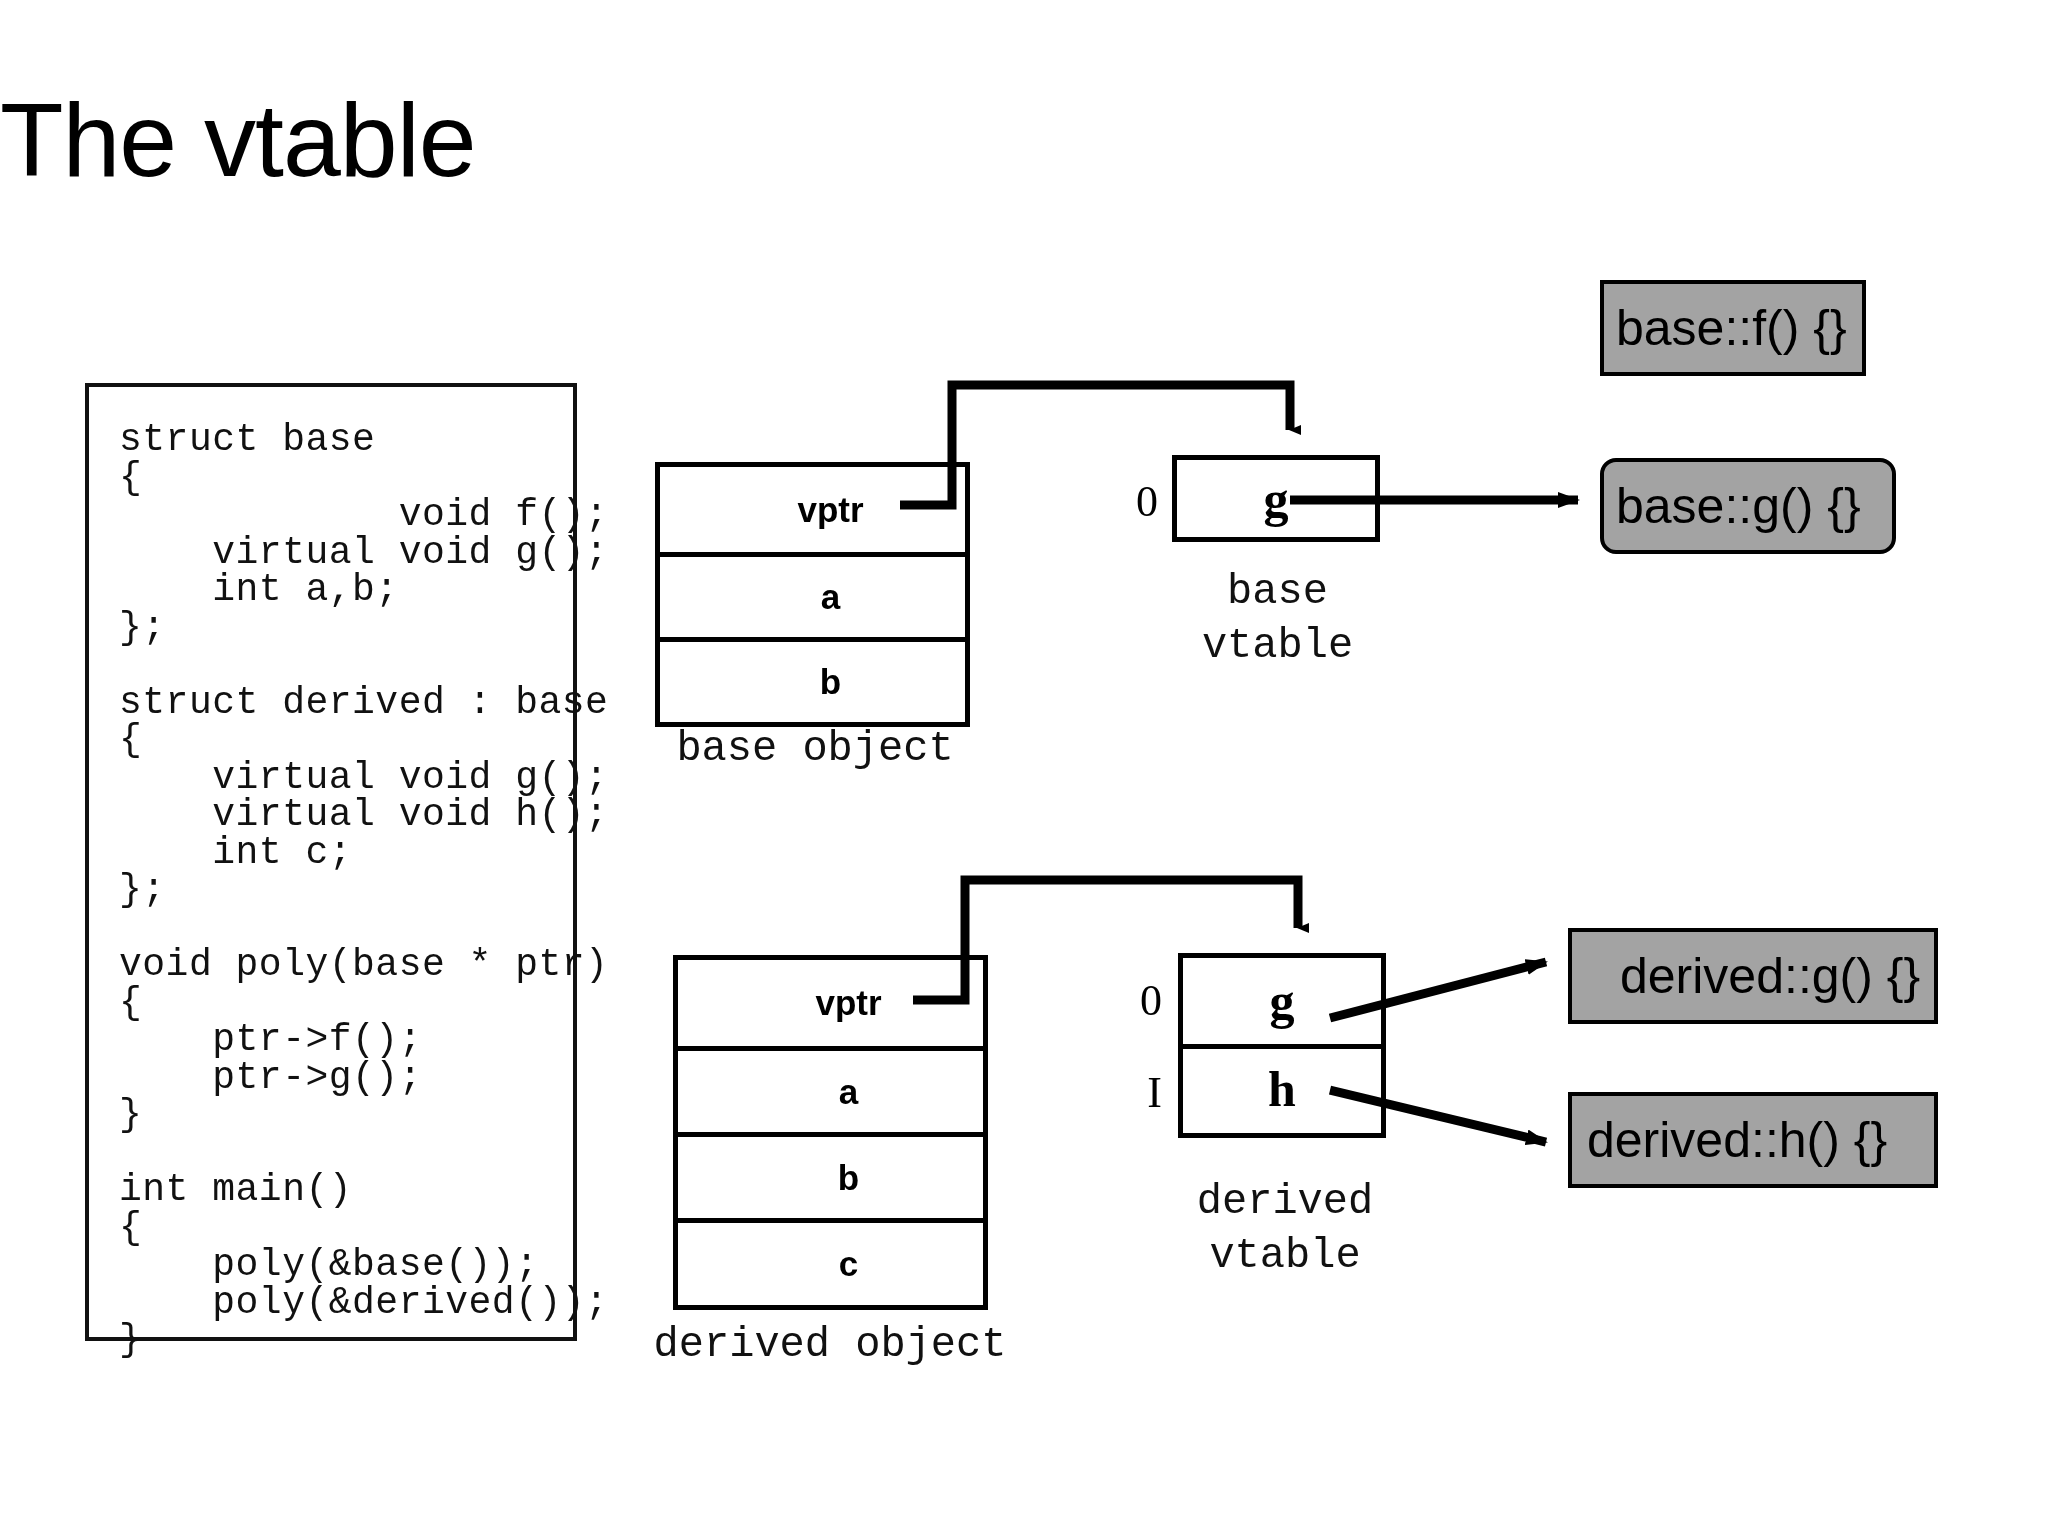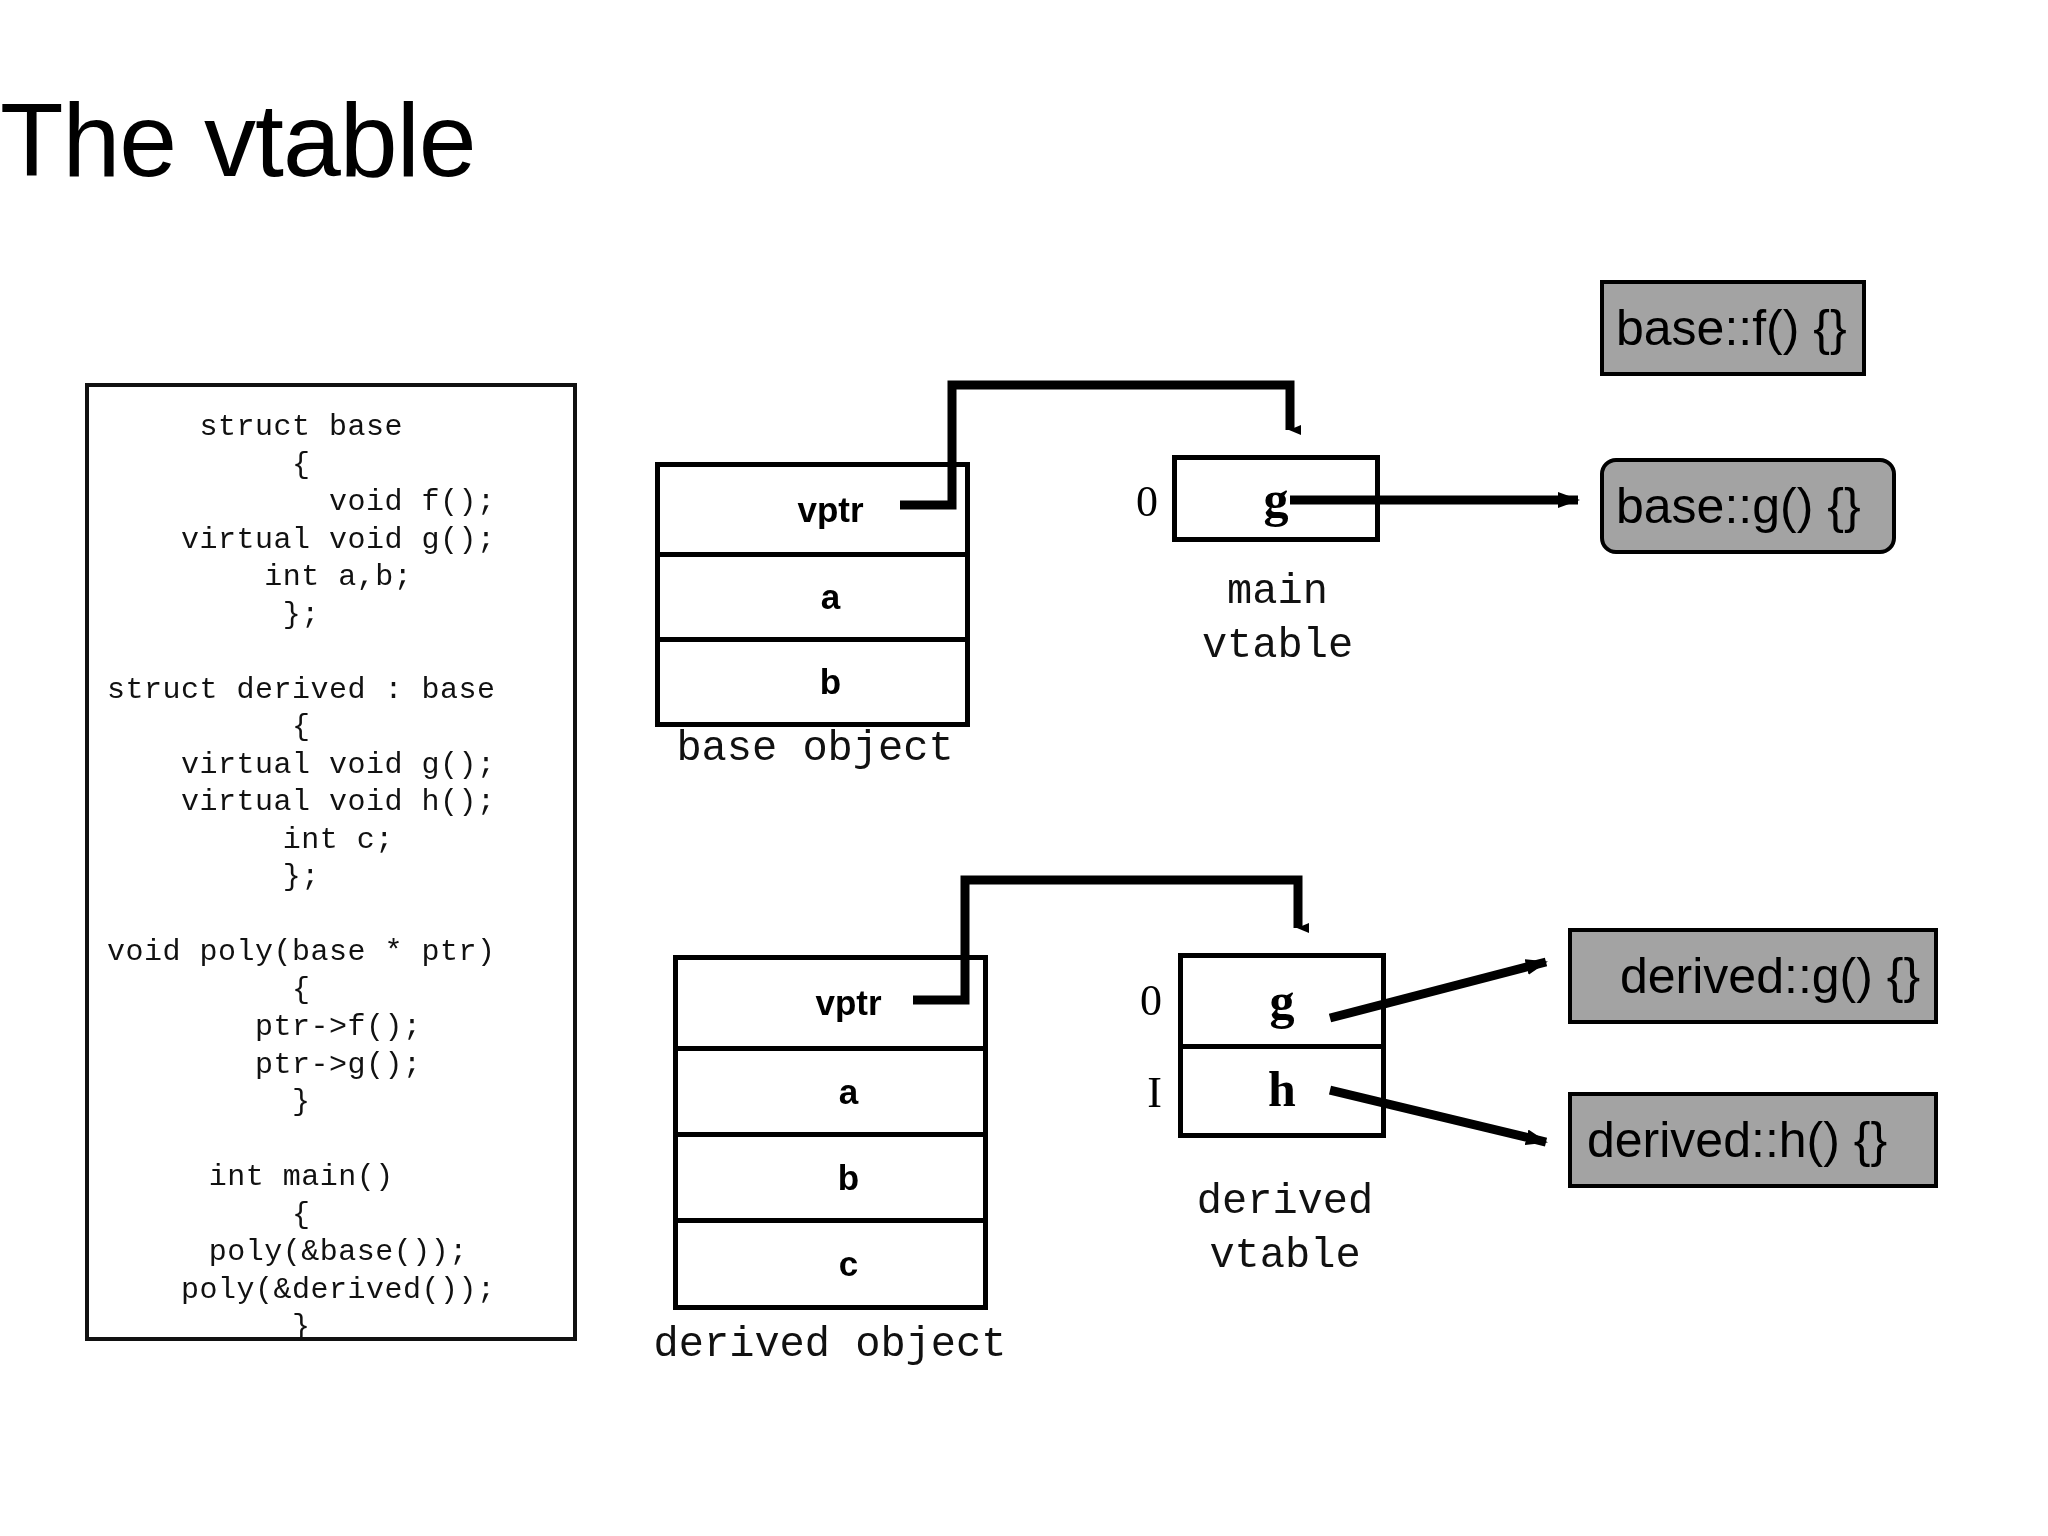--- a/index.html
+++ b/index.html
@@ -41,28 +41,27 @@
     width: 492px;
     height: 958px;
     border: 4px solid #111;
     background: #fff;
     box-sizing: border-box;
   }
   #code-text {
     position: absolute;
     left: 14px;
     top: 18px;
-    margin: 4px;
+    margin: 16px;
     font-family: "Liberation Mono", "DejaVu Sans Mono", monospace;
-    font-size: 30px;
+    font-size: 38px;
     line-height: 37.5px;
     white-space: pre;
     color: #111;
     letter-spacing: 0.5px;
-    text-align: center;
   }
 
   
   .obj-box {
     position: absolute;
     border: 5px solid #000;
     background: #fff;
     box-sizing: border-box;
   }
   .obj-row {
@@ -191,21 +190,21 @@
     <div class="obj-row" style="height:85px;">vptr</div>
     <div class="obj-row" style="height:85px;">a</div>
     <div class="obj-row" style="height:85px;">b</div>
   </div>
   <div class="caption" style="left:600px; top:722px; width:430px;">base object</div>
 
   <div class="vt-index" style="left:1118px; top:476px;">0</div>
   <div class="vt-box" style="left:1172px; top:455px; width:208px; height:87px;">
     <div class="vt-row" style="height:77px;">g</div>
   </div>
-  <div class="caption" style="left:1110px; top:565px; width:335px;">main</div>
+  <div class="caption" style="left:1110px; top:565px; width:335px;">base</div>
   <div class="caption" style="left:1110px; top:619px; width:335px;">vtable</div>
 
   <div class="obj-box" style="left:673px; top:955px; width:315px; height:355px;">
     <div class="obj-row" style="height:86px;">vptr</div>
     <div class="obj-row" style="height:86px;">a</div>
     <div class="obj-row" style="height:86px;">b</div>
     <div class="obj-row" style="height:86px;">c</div>
   </div>
   <div class="caption" style="left:600px; top:1318px; width:460px;">derived object</div>
 

